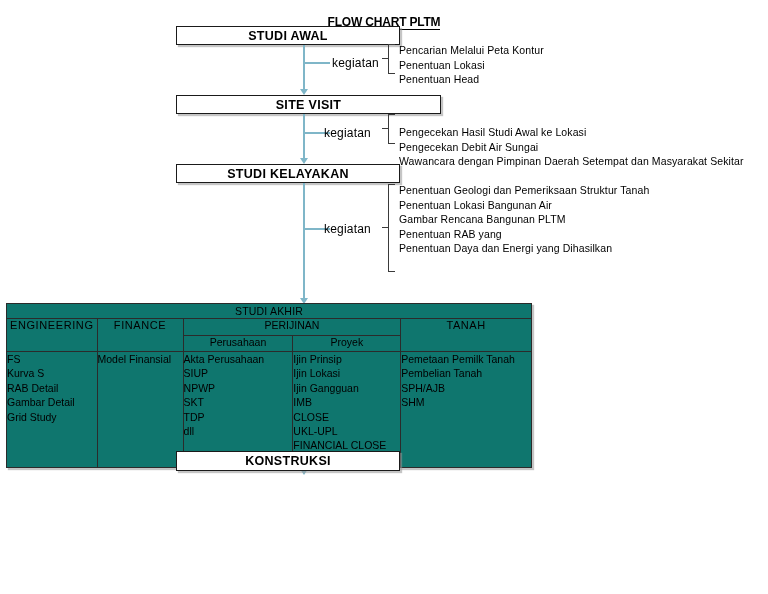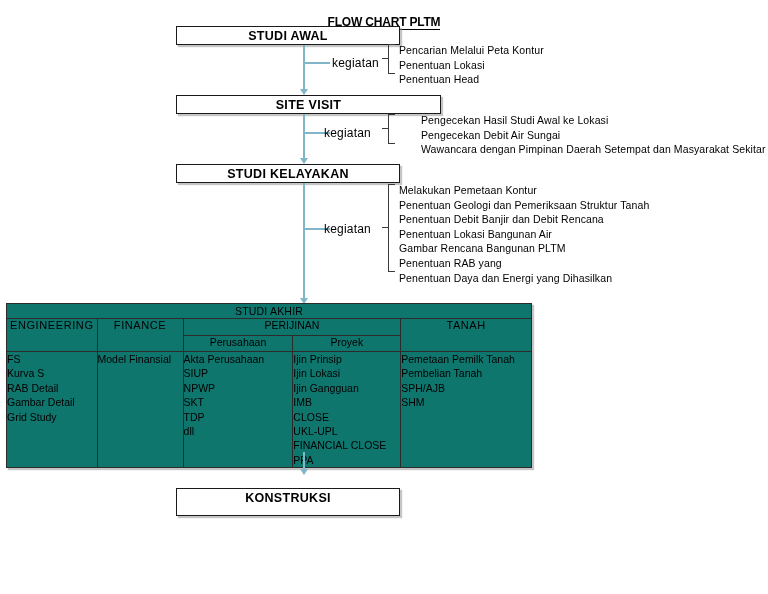--- a/index.html
+++ b/index.html
@@ -199,21 +199,21 @@
   <div class="conn-arrow" style="left:300px; top:158px;"></div>
   <div class="conn-h" style="left:303px; top:132px; width:27px;"></div>
   <div class="keg-label" style="left:324px; top:126px;">kegiatan</div>
 
   <div class="bracket" style="left:382px; top:114px; height:30px; width:14px;">
     <div class="b-vert"></div>
     <div class="b-top"></div>
     <div class="b-bot"></div>
     <div class="b-tick" style="top:14px;"></div>
   </div>
-  <div class="act-list" style="left:399px; top:113px;margin-left:22px;">
+  <div class="act-list" style="left:399px; top:125px;">
     <div>Pengecekan Hasil Studi Awal ke Lokasi</div>
     <div>Pengecekan Debit Air Sungai</div>
     <div>Wawancara dengan Pimpinan Daerah Setempat dan Masyarakat Sekitar</div>
   </div>
 
   <div class="stage-box" style="left:176px; top:164px; width:224px; height:19px; line-height:19px;">
     <span>STUDI KELAYAKAN</span>
   </div>
 
   <div class="conn-v" style="left:303px; top:183px; height:117px;"></div>
@@ -221,23 +221,21 @@
   <div class="conn-h" style="left:303px; top:228px; width:27px;"></div>
   <div class="keg-label" style="left:324px; top:222px;">kegiatan</div>
 
   <div class="bracket" style="left:382px; top:184px; height:88px; width:14px;">
     <div class="b-vert"></div>
     <div class="b-top"></div>
     <div class="b-bot"></div>
     <div class="b-tick" style="top:43px;"></div>
   </div>
   <div class="act-list" style="left:399px; top:183px;">
-    <div>Melakukan Pemetaan Kontur</div>
     <div>Penentuan Geologi dan Pemeriksaan Struktur Tanah</div>
-    <div>Penentuan Debit Banjir dan Debit Rencana</div>
     <div>Penentuan Lokasi Bangunan Air</div>
     <div>Gambar Rencana Bangunan PLTM</div>
     <div>Penentuan RAB yang</div>
     <div>Penentuan Daya dan Energi yang Dihasilkan</div>
   </div>
 
   <table class="sa-table" style="left:6px; top:303px; width:526px;">
     <tbody>
       <tr>
         <td class="tbl-title" colspan="5">STUDI AKHIR</td>
@@ -287,17 +285,17 @@
           <div>SPH/AJB</div>
           <div>SHM</div>
         </td>
       </tr>
     </tbody>
   </table>
 
   <div class="conn-v" style="left:303px; top:452px; height:21px;"></div>
   <div class="conn-arrow" style="left:300px; top:469px;"></div>
 
-  <div class="stage-box" style="left:176px; top:488px; width:224px; height:28px; line-height:19px;">
+  <div class="stage-box" style="left:176px; top:451px; width:224px; height:20px; line-height:19px;">
     <span>KONSTRUKSI</span>
   </div>
 
 </div>
 
 </body></html>

